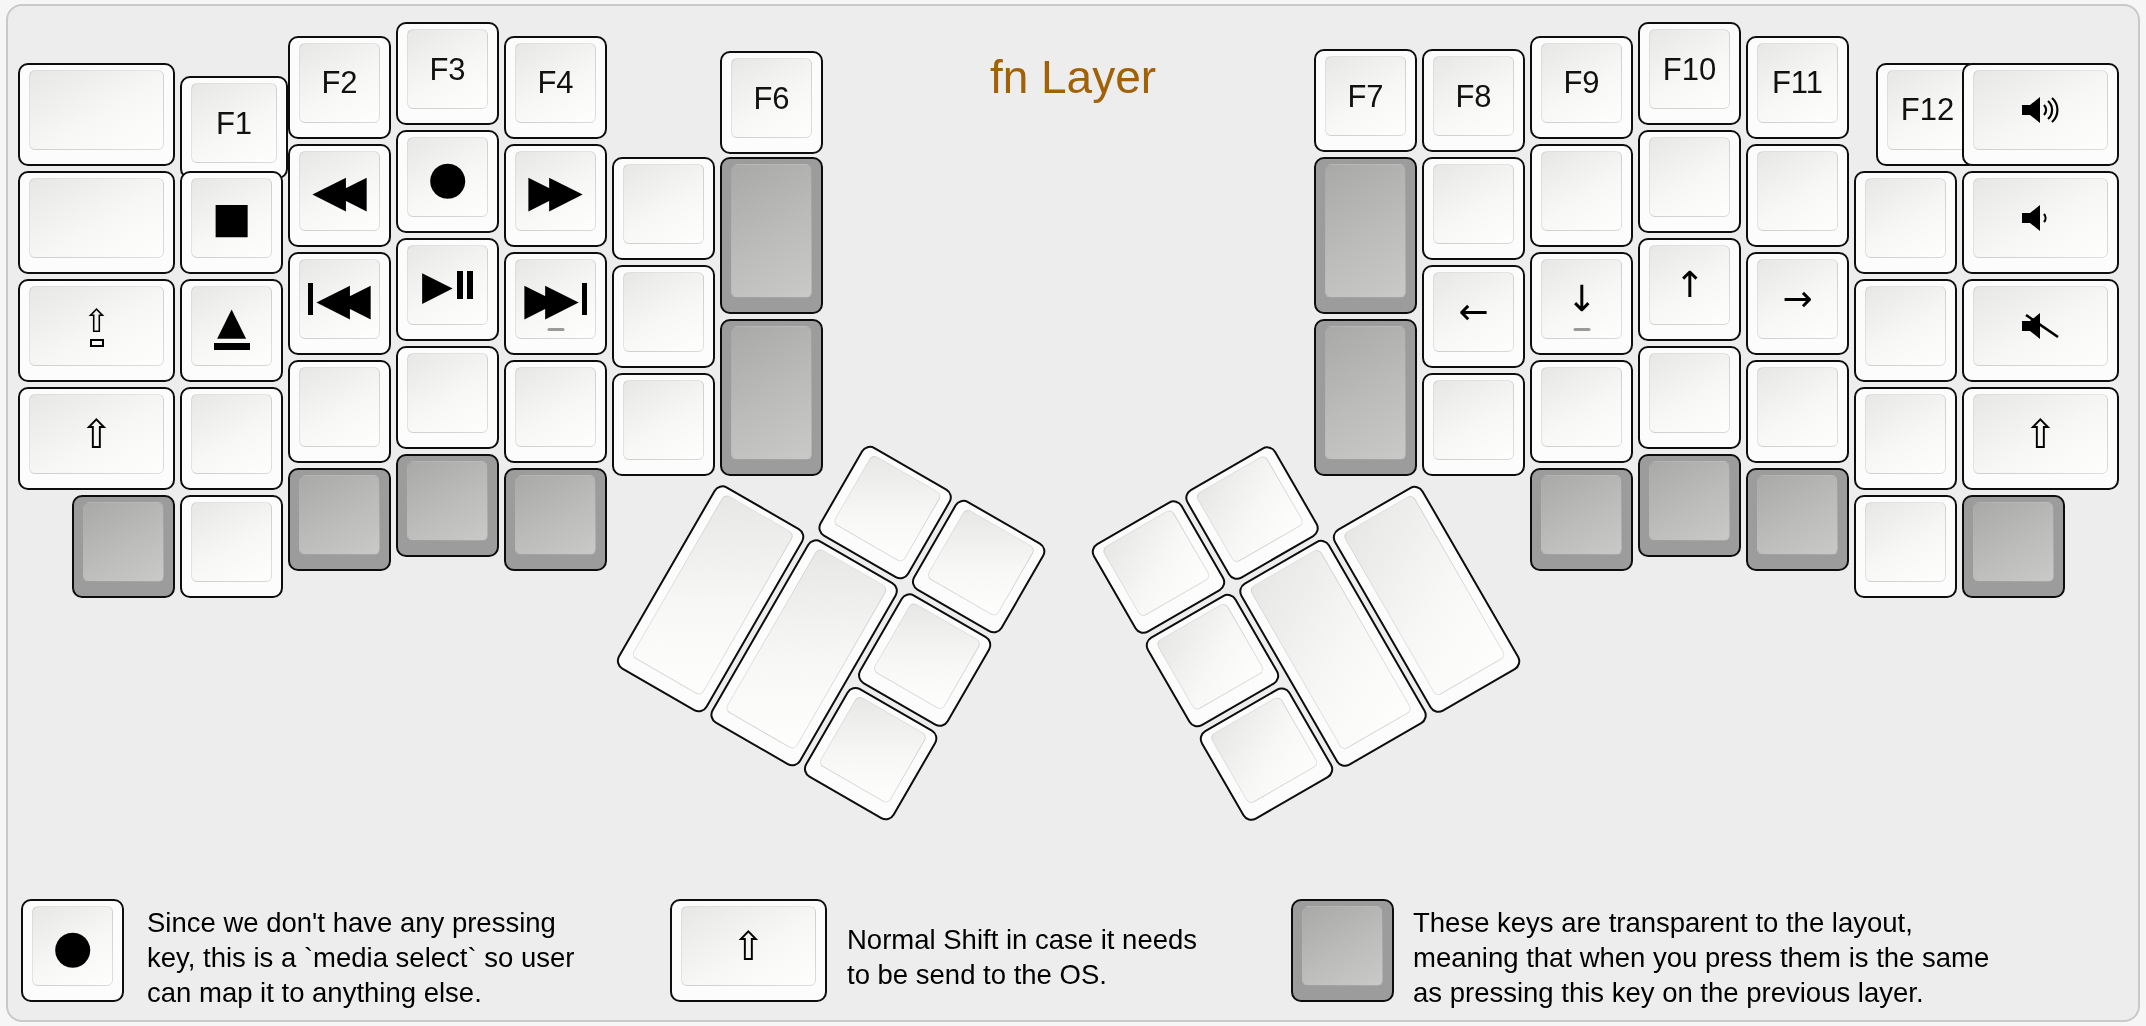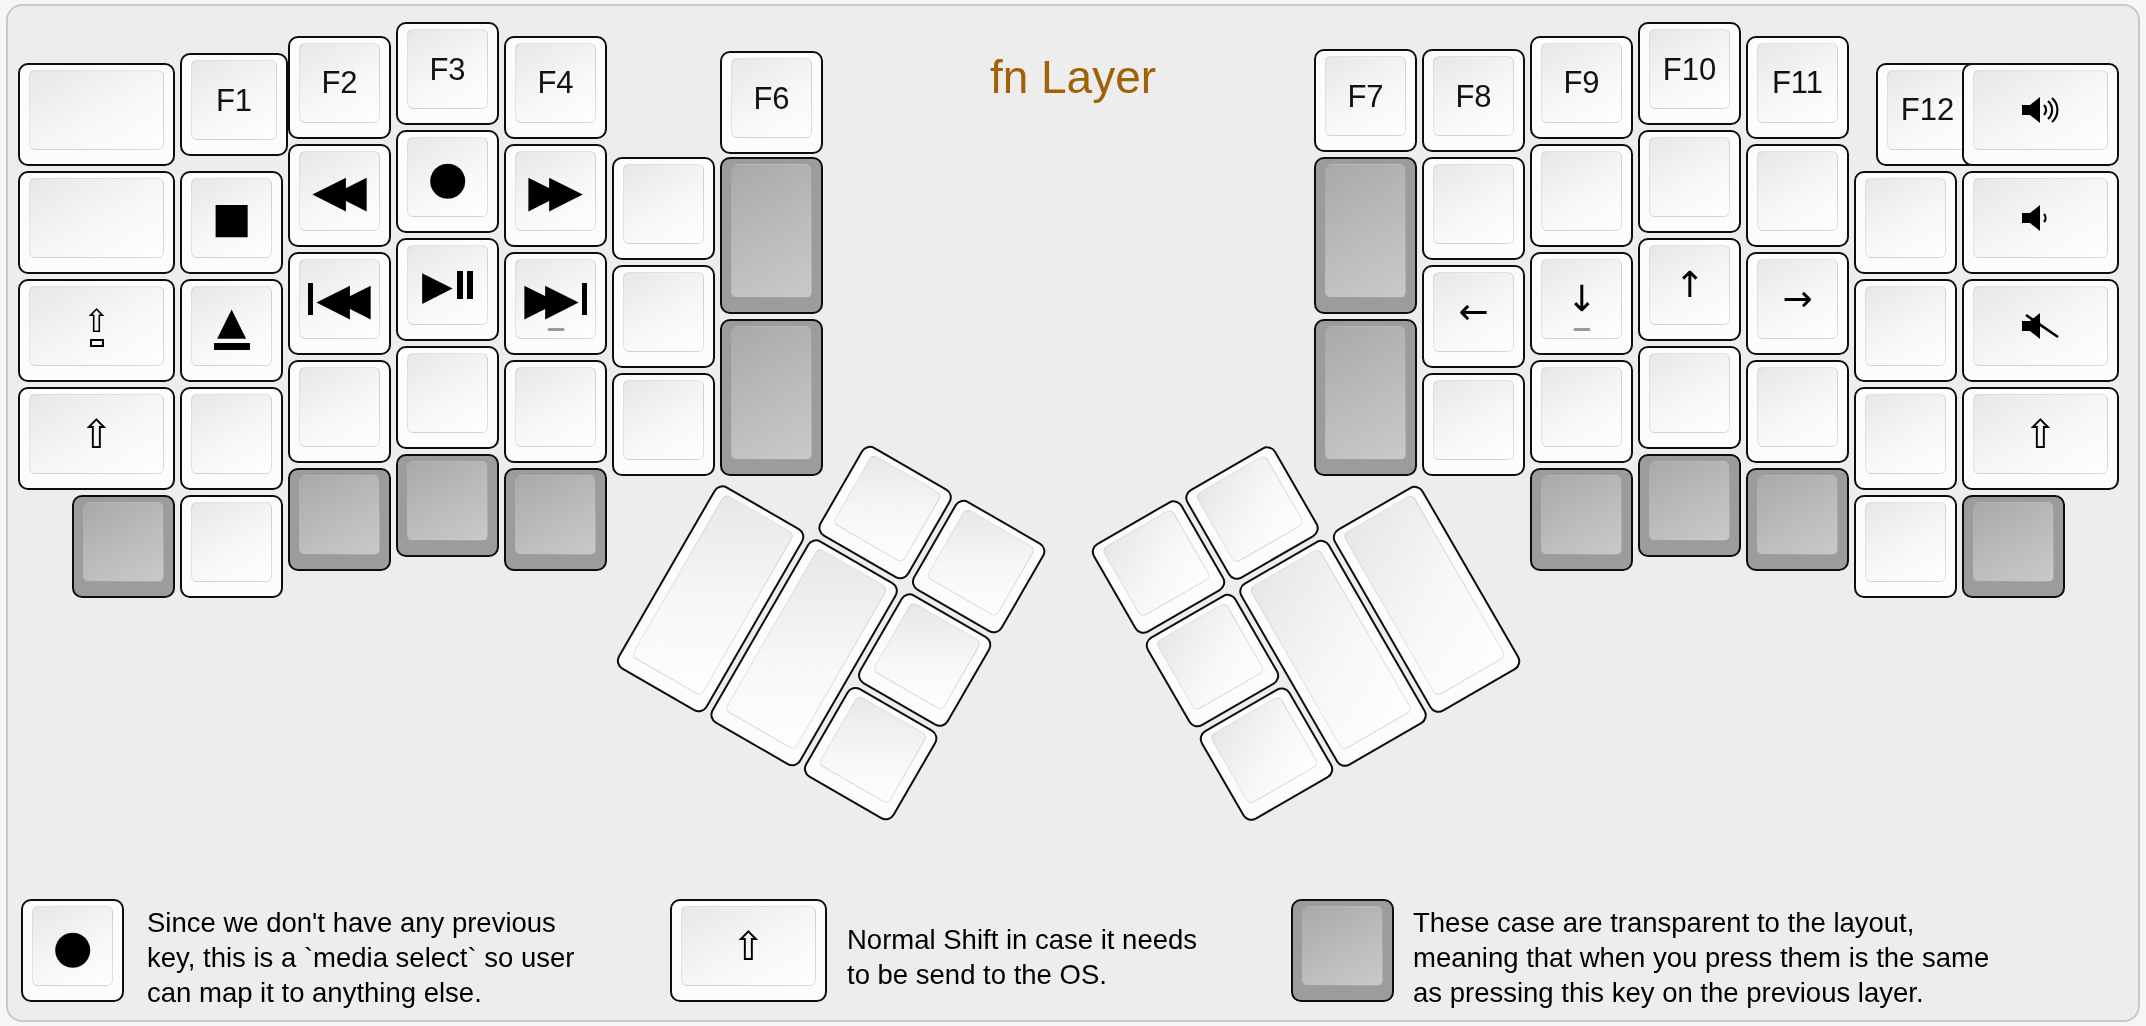--- a/index.html
+++ b/index.html
@@ -97,21 +97,21 @@
           </div>
         </div>
       </div>
       <div class="key" style="left: 18px; top: 386.5px; width: 157px; height: 103px;">
         <div class="cap">
           <div class="ic">
             <span class="glyph" style="font-size: 40px;">⇧</span>
           </div>
         </div>
       </div>
-      <div class="key" style="left: 180px; top: 53px; width: 108px; height: 103px;">
+      <div class="key" style="left: 180px; top: 76px; width: 108px; height: 103px;">
         <div class="cap">
           <span class="klabel">F1</span>
         </div>
       </div>
       <div class="key" style="left: 180px; top: 170.5px; width: 103px; height: 103px;">
         <div class="cap">
           <div class="ic">
             <span class="glyph" style="font-size: 42px;">■</span>
           </div>
         </div>
@@ -385,32 +385,32 @@
       </div>
       <div class="key" style="left: 1854px; top: 494.5px; width: 103px; height: 103px;">
         <div class="cap"></div>
       </div>
       <div class="key gray" style="left: 1962px; top: 494.5px; width: 103px; height: 103px;">
         <div class="cap"></div>
       </div>
     </div>
 
   <div class="legend-text" style="left:147px;top:905px;">
-    <div>Since we don't have any previous</div>
+    <div>Since we don't have any pressing</div>
     <div>key, this is a `media select` so user</div>
     <div>can map it to anything else.</div>
   </div>
 
   <div class="legend-text" style="left:847px;top:922px;">
     <div>Normal Shift in case it needs</div>
     <div>to be send to the OS.</div>
   </div>
 
   <div class="legend-text" style="left:1413px;top:905px;">
-    <div>These case are transparent to the layout,</div>
+    <div>These keys are transparent to the layout,</div>
     <div>meaning that when you press them is the same</div>
     <div>as pressing this key on the previous layer.</div>
   </div>
 <div class="key" style="left: 21px; top: 899px; width: 103px; height: 103px;">
       <div class="cap">
         <div class="ic">
           <span class="glyph" style="font-size: 46px;">●</span>
         </div>
       </div>
     </div>

